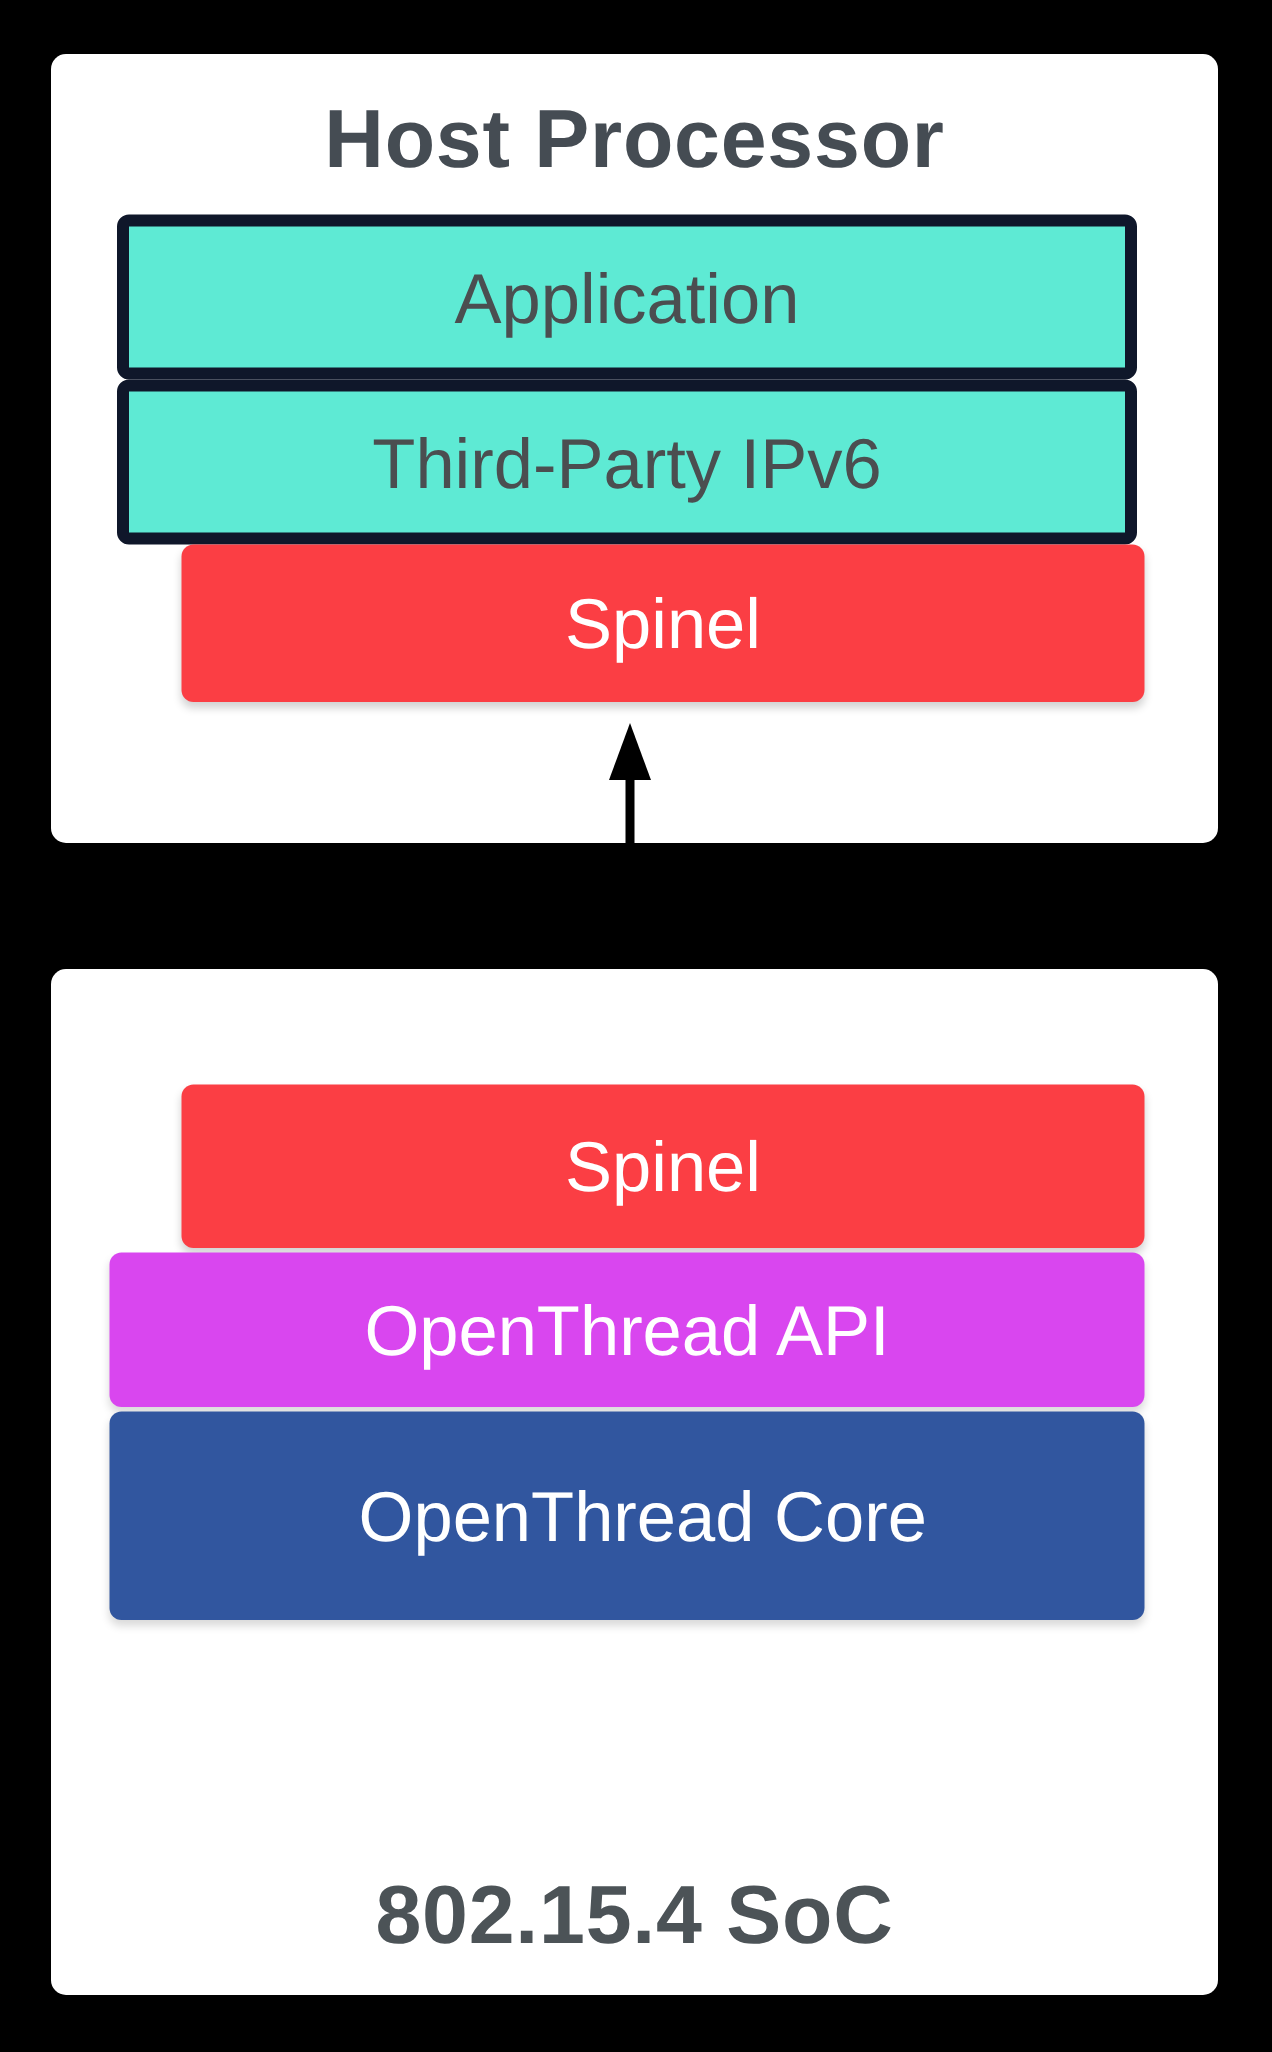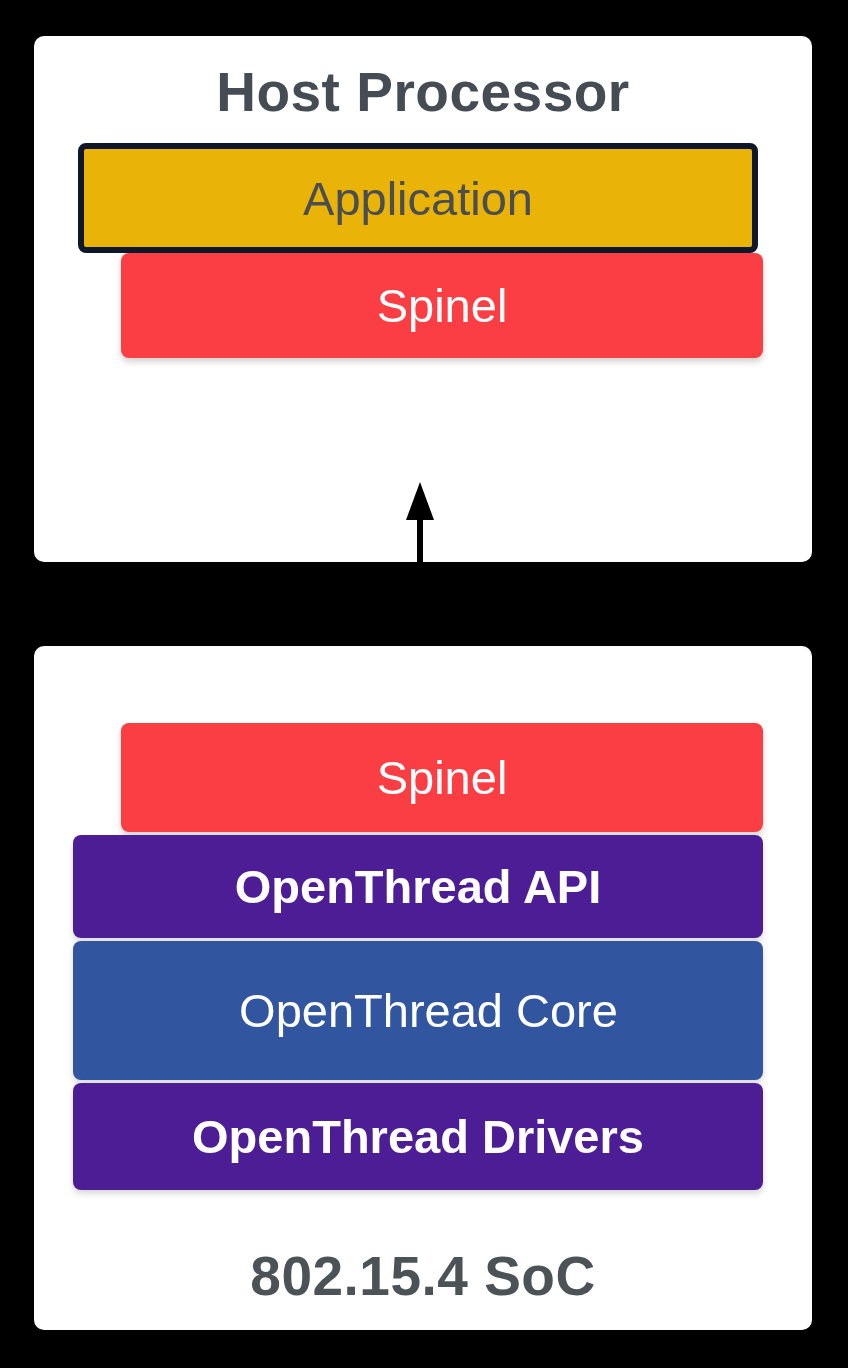--- a/index.html
+++ b/index.html
@@ -45,37 +45,36 @@
 
   .layer {
     box-sizing: border-box;
     display: flex;
     align-items: center;
     justify-content: center;
     font-size: 47px;
     border-radius: 8px;
   }
   .layer.gray {
-    background: #eab308;
-    border: 6px solid #0f172a;
+    background: #5eead4;
+    border: 8px solid #0f172a;
     color: #4b4e50;
     margin: 0 5px;
     height: 110px;
   }
   .layer.red {
     background: #fb3e44;
     color: #ffffff;
     box-shadow: 0 4px 6px rgba(0,0,0,0.18);
     margin-left: 48px;
   }
   .layer.cyan {
-    background: #4c1d95;
+    background: #d946ef;
     color: #ffffff;
     box-shadow: 0 4px 6px rgba(0,0,0,0.15);
-    font-weight: bold;
   }
   .layer.navy {
     background: #31569f;
     color: #ffffff;
     box-shadow: 0 4px 6px rgba(0,0,0,0.15);
     padding-left: 21px;
   }
 
   
   .card.host .layer.red { height: 105px; }
@@ -99,20 +98,23 @@
 <body>
 
 <div class="stage">
 
   <div class="card host">
     <div class="card-title">Host Processor</div>
     <div class="stack">
       <div class="layer gray">
         <span>Application</span>
       </div>
+      <div class="layer gray">
+        <span>Third-Party IPv6</span>
+      </div>
       <div class="layer red">
         <span>Spinel</span>
       </div>
     </div>
   </div>
 
   <div class="arrow-wrap">
     <svg width="40" height="240" viewBox="0 0 40 240" xmlns="http://www.w3.org/2000/svg">
       <line x1="20" y1="30" x2="20" y2="210" stroke="#000000" stroke-width="6"></line>
       <polygon points="20,1 6,39 34,39" fill="#000000"></polygon>
@@ -124,20 +126,17 @@
     <div class="stack">
       <div class="layer red">
         <span>Spinel</span>
       </div>
       <div class="layer cyan api">
         <span>OpenThread API</span>
       </div>
       <div class="layer navy">
         <span>OpenThread Core</span>
       </div>
-      <div class="layer cyan drivers">
-        <span>OpenThread Drivers</span>
-      </div>
     </div>
     <div class="card-title">802.15.4 SoC</div>
   </div>
 
 </div>
 
 </body></html>

